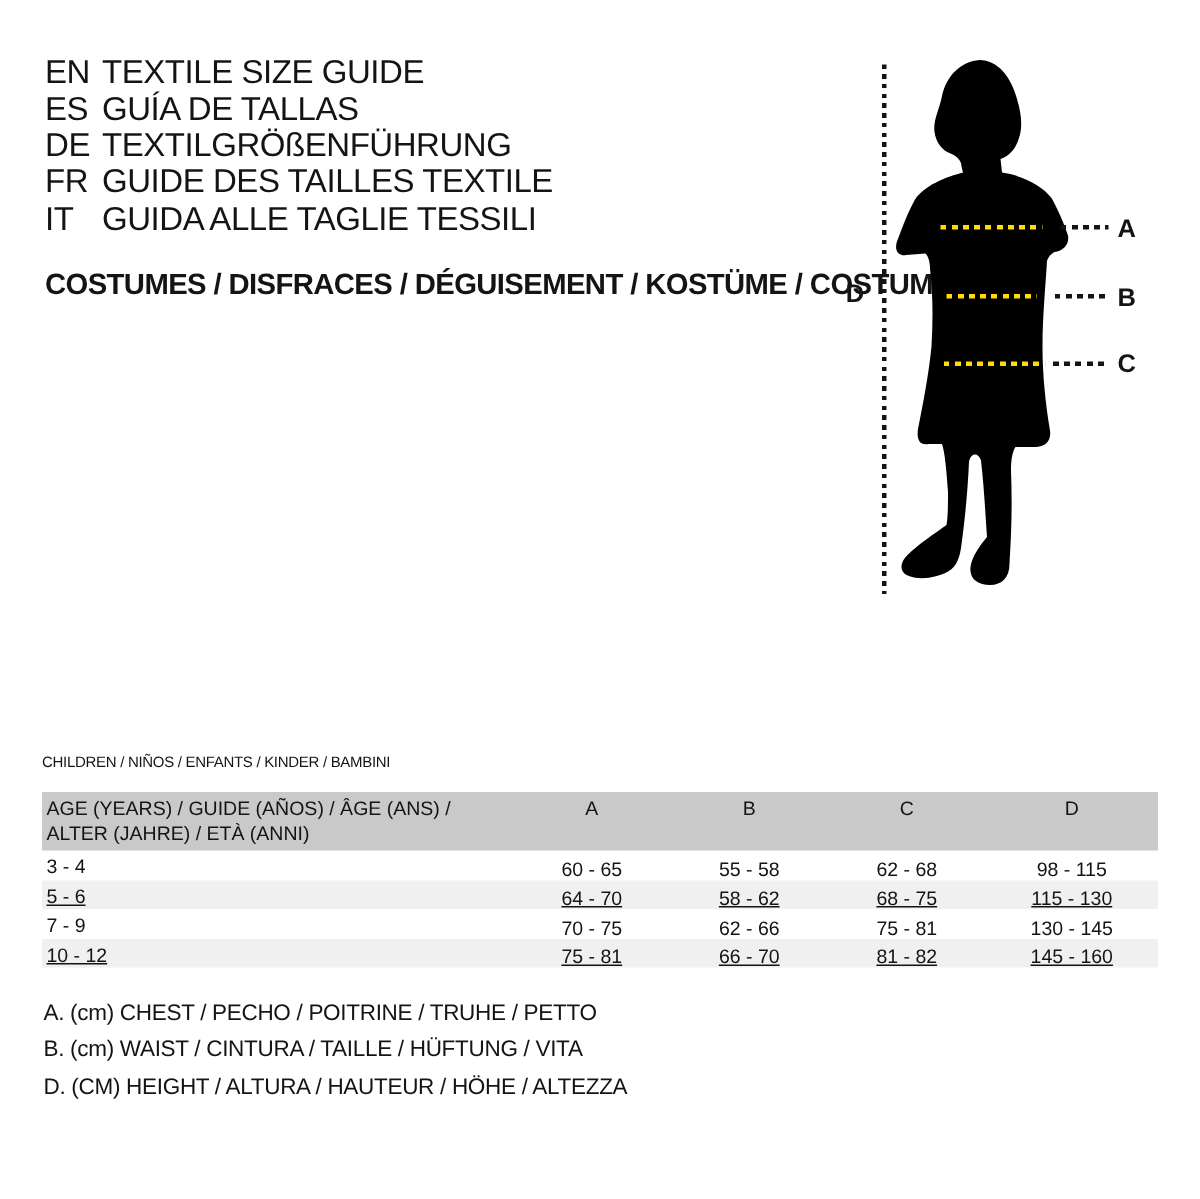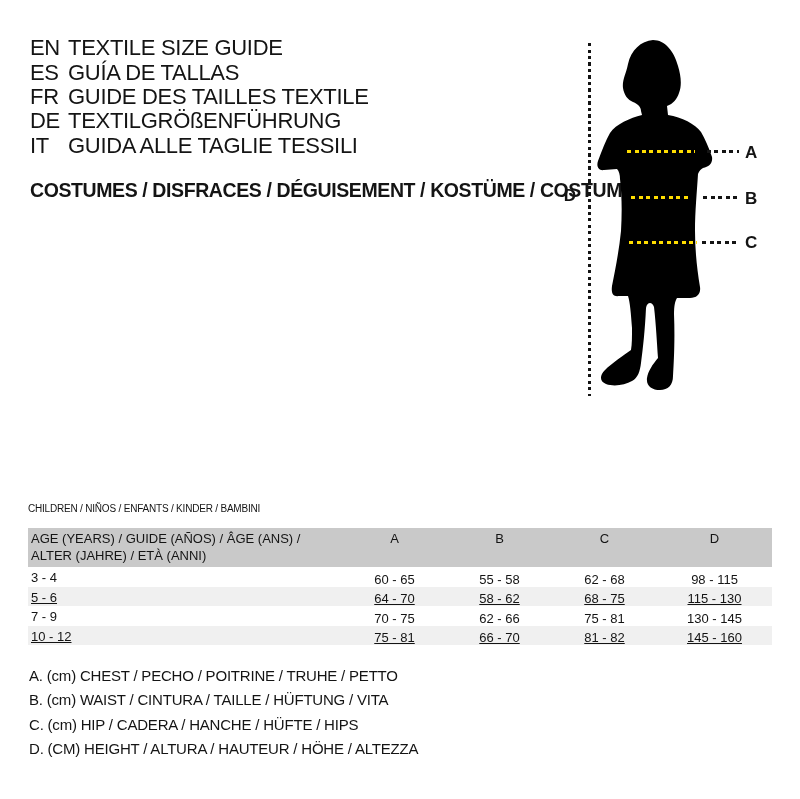--- a/index.html
+++ b/index.html
@@ -148,26 +148,26 @@
   <div class="lang-list">
     <div class="lang-row">
       <span class="lang-code">EN</span>
       <span class="lang-text">TEXTILE SIZE GUIDE</span>
     </div>
     <div class="lang-row">
       <span class="lang-code">ES</span>
       <span class="lang-text">GUÍA DE TALLAS</span>
     </div>
     <div class="lang-row">
+      <span class="lang-code">DE</span>
+      <span class="lang-text">TEXTILGRÖßENFÜHRUNG</span>
+    </div>
+    <div class="lang-row">
       <span class="lang-code">FR</span>
       <span class="lang-text">GUIDE DES TAILLES TEXTILE</span>
-    </div>
-    <div class="lang-row">
-      <span class="lang-code">DE</span>
-      <span class="lang-text">TEXTILGRÖßENFÜHRUNG</span>
     </div>
     <div class="lang-row">
       <span class="lang-code">IT</span>
       <span class="lang-text">GUIDA ALLE TAGLIE TESSILI</span>
     </div>
   </div>
 
   <div class="category-title">COSTUMES / DISFRACES / DÉGUISEMENT / KOSTÜME / COSTUMI</div>
 
   <svg class="silhouette" viewBox="0 0 130 360" aria-hidden="true">
@@ -239,17 +239,16 @@
       <div class="c-val">75 - 81</div>
       <div class="c-val">66 - 70</div>
       <div class="c-val">81 - 82</div>
       <div class="c-val last">145 - 160</div>
     </div>
   </div>
 
   <div class="legend">
     <div class="legend-line">A. (cm) CHEST / PECHO / POITRINE / TRUHE / PETTO</div>
     <div class="legend-line">B. (cm) WAIST / CINTURA / TAILLE / HÜFTUNG / VITA</div>
-    <div class="legend-line">C. (cm) HIP / CADERA / HANCHE / HÜFTE / HIPS</div>
     <div class="legend-line">D. (CM) HEIGHT / ALTURA / HAUTEUR / HÖHE / ALTEZZA</div>
   </div>
 
 </div>
 
 </body></html>

